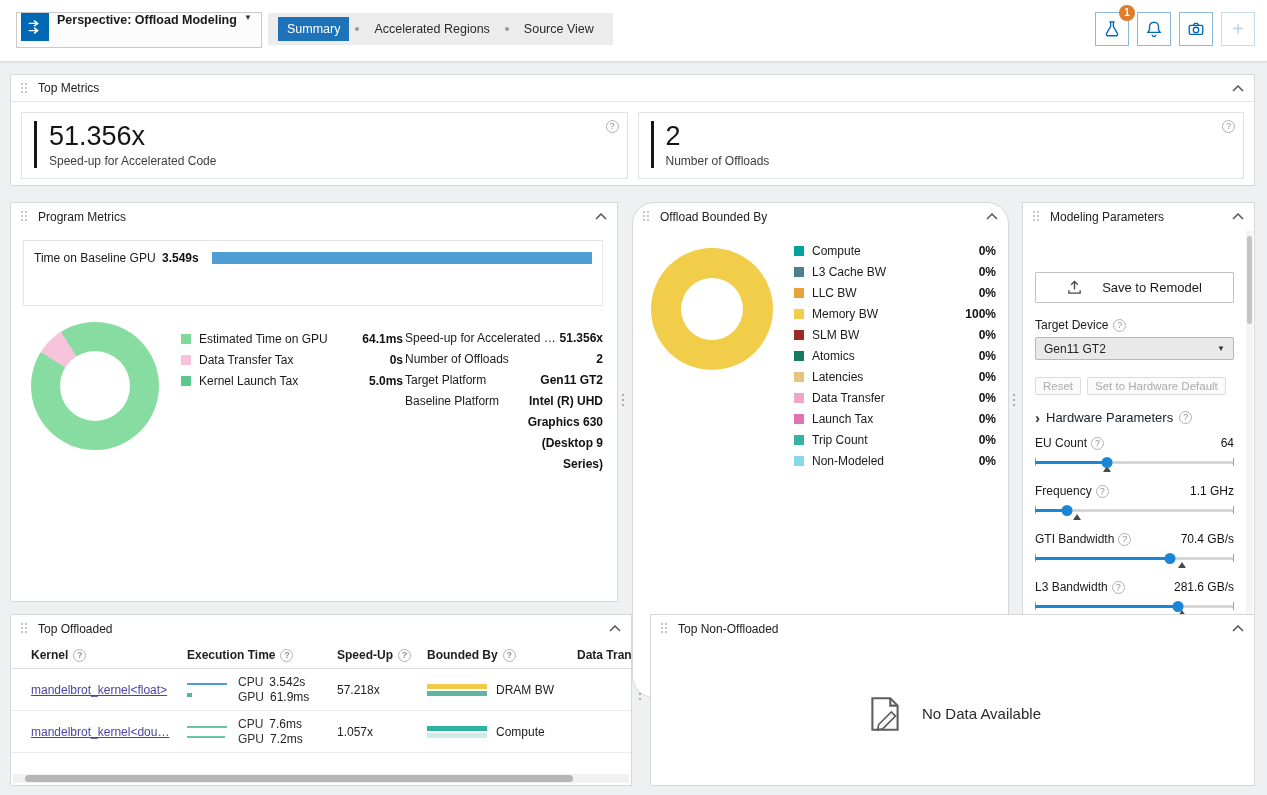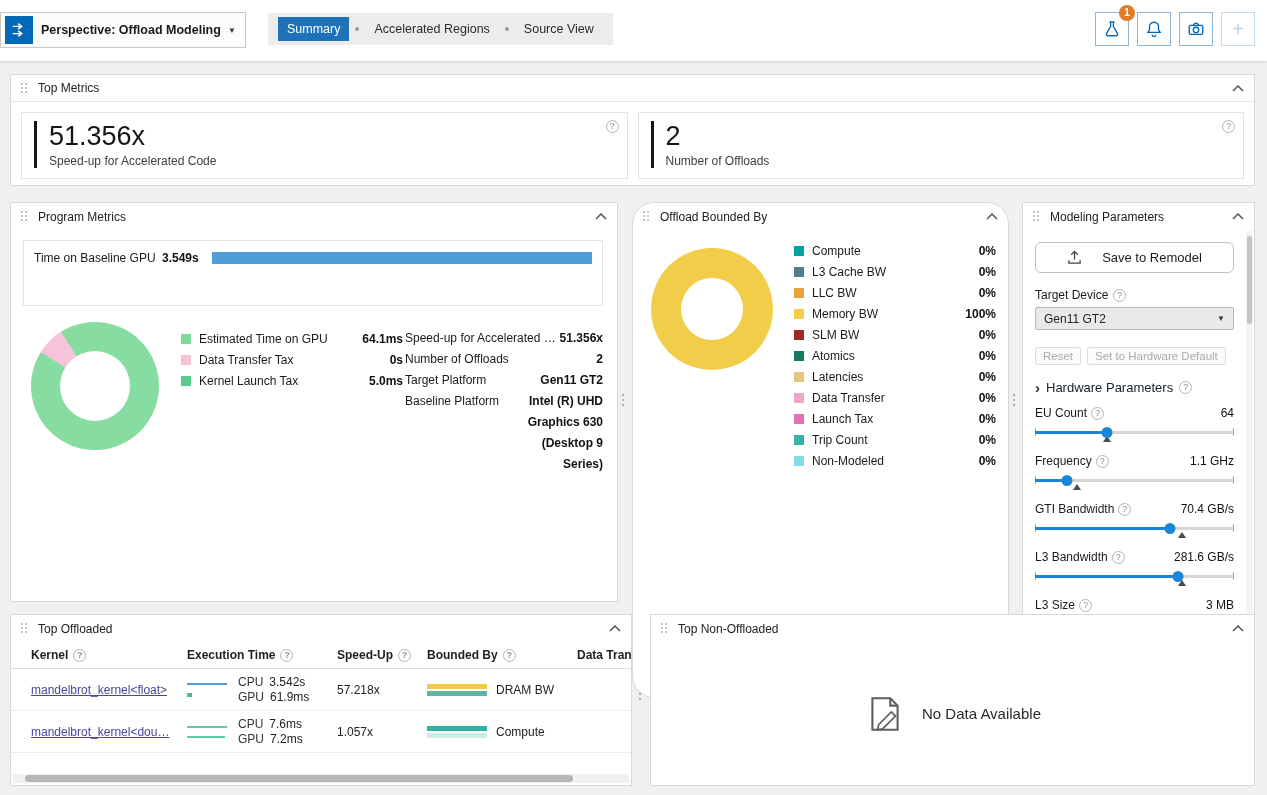--- a/index.html
+++ b/index.html
@@ -3,21 +3,21 @@
 <meta charset="utf-8">
 <style>
   * { margin:0; padding:0; box-sizing:border-box; }
   html,body { width:1267px; height:795px; overflow:hidden; }
   body { font-family:"Liberation Sans","DejaVu Sans",sans-serif; font-size:12px; color:#222;
          background:#eef0f1; position:relative; }
 
   
   .topbar { position:absolute; left:0; top:0; width:1267px; height:62px; background:#fff;
             border-bottom:1px solid #dcdcdc; box-shadow:0 1px 2px rgba(0,0,0,.06); }
-  .persp { position:absolute; left:0; top:12px; height:36px; display:flex; align-items:center;
+  .persp { position:absolute; left:16px; top:12px; height:36px; display:flex; align-items:flex-start;
            border:1px solid #c9c9c9; background:#fcfcfc; padding-right:9px; cursor:pointer; }
   .persp-icon { width:28px; height:28px; background:#0068b5; margin:0 8px 0 4px; display:flex;
                 align-items:center; justify-content:center; }
   .persp-label { font-weight:bold; font-size:12.5px; color:#1a1a1a; }
   .persp .caret { font-size:8px; color:#333; margin-left:7px; }
 
   .tabs { position:absolute; left:268px; top:13px; height:32px; background:#ececec;
           display:flex; align-items:center; padding:0 10px; }
   .tab { padding:5px 9px; font-size:12.5px; color:#2b2b2b; cursor:pointer; white-space:nowrap; }
   .tab.active { background:#1e73b8; color:#fff; }
@@ -82,23 +82,23 @@
   .fact-val { margin-left:auto; font-weight:bold; color:#111; text-align:right; max-width:104px; }
 
   
   .ob-body { position:relative; height:371px; }
   .ob-donut { left:18px; top:18px; width:122px; height:122px; }
   .ob-donut::after { inset:30px; }
   .ob-legend { position:absolute; left:161px; top:10px; width:202px; }
 
   
   .mp-body { position:relative; height:371px; padding:12px 20px 0 12px; }
-  .save-btn { width:100%; height:31px; border:1px solid #c2c2c2; border-radius:6px; background:#fff;
+  .save-btn { width:100%; height:31px; border:1px solid #c2c2c2; border-radius:1px; background:#fff;
               font-size:13px; color:#1a1a1a; display:flex; align-items:center; justify-content:center;
-              gap:20px; cursor:pointer; font-family:inherit; }
+              gap:20px; cursor:pointer; font-family:inherit;margin-top:30px; }
   .field-label { margin-top:15px; display:flex; align-items:center; gap:5px; color:#1a1a1a; }
   .select { margin-top:5px; height:23px; background:#e9e9e9; border:1px solid #b8b8b8; border-radius:2px;
             display:flex; align-items:center; padding:0 8px; cursor:pointer; }
   .select .caret { margin-left:auto; font-size:8px; color:#333; }
   .mp-btn-row { margin-top:17px; display:flex; gap:6px; }
   .btn-disabled { border:1px solid #dcdcdc; background:#fbfbfb; color:#ababab; font-size:11.5px;
                   padding:2px 7px; border-radius:2px; font-family:inherit; }
   .hw-header { margin-top:15px; display:flex; align-items:center; gap:6px; }
   .hw-chev { font-size:15px; font-weight:bold; color:#333; line-height:13px; }
   .hw-title { font-weight:normal; font-size:13px; color:#15202b; }

